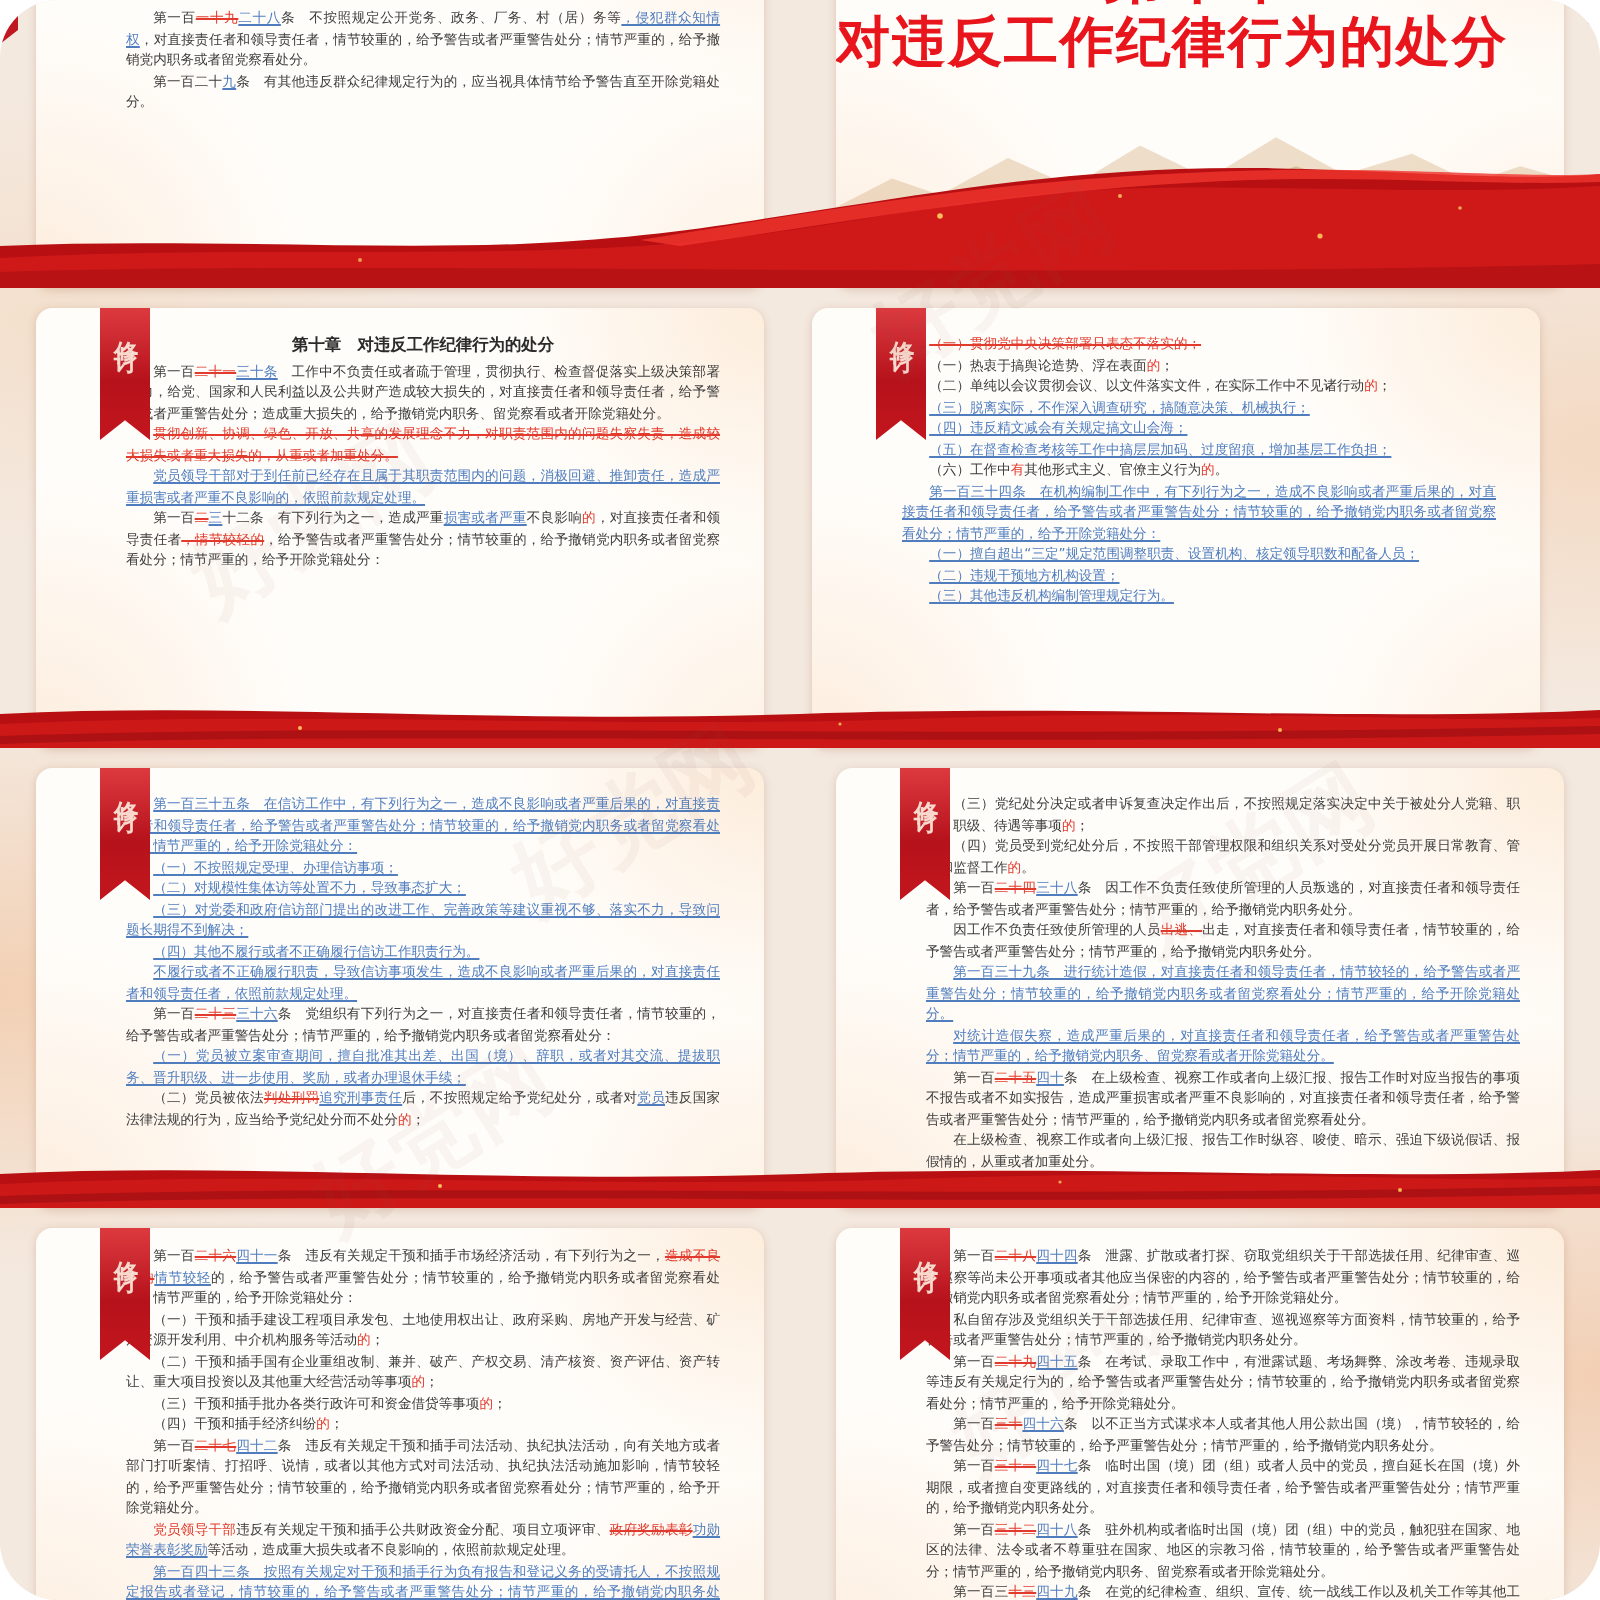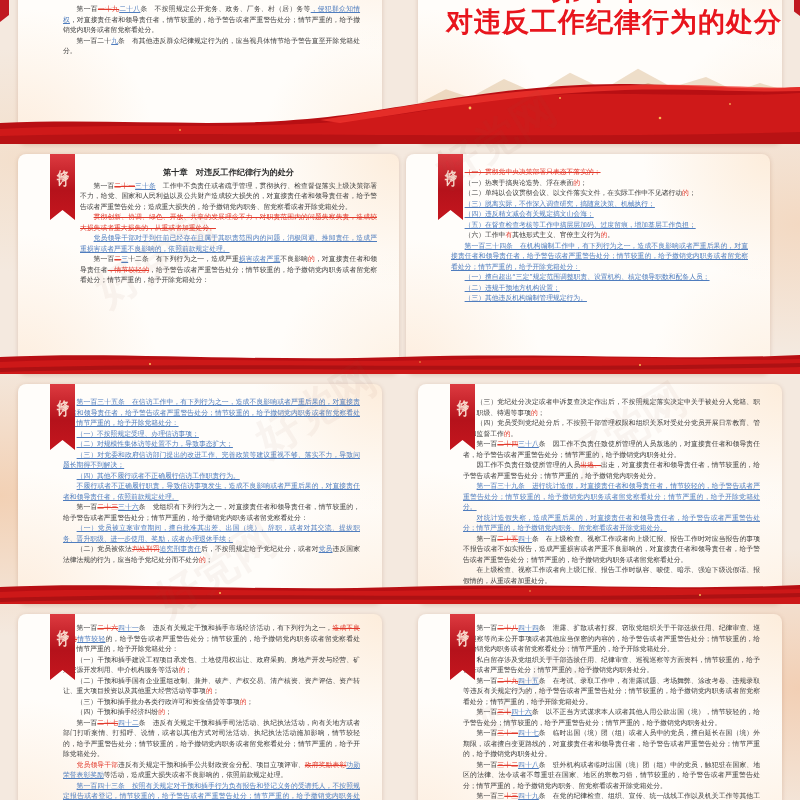--- a/index.html
+++ b/index.html
@@ -3,31 +3,31 @@
 <meta charset="utf-8">
 <style>
   html,body{margin:0;padding:0;}
   body{font-family:"DejaVu Sans","Liberation Sans",sans-serif;}
   .canvas{position:relative;width:800px;height:800px;overflow:hidden;
     background:
       radial-gradient(ellipse 340px 200px at 0% 62%, rgba(238,152,82,.30), transparent 70%),
       radial-gradient(ellipse 300px 180px at 100% 28%, rgba(240,170,110,.25), transparent 70%),
       radial-gradient(ellipse 320px 200px at 100% 86%, rgba(236,140,70,.28), transparent 70%),
       radial-gradient(ellipse 280px 160px at 2% 20%, rgba(240,180,120,.18), transparent 70%),
-      #f4e9df;}
+      #f4e9df; border-radius: 29px;}
   .card{position:absolute;width:364px;height:220px;border-radius:8px;overflow:hidden;
     background:
       radial-gradient(circle at 100% 0, rgba(248,206,162,.35), transparent 30%),
       radial-gradient(circle at 0 100%, rgba(248,200,155,.30), transparent 32%),
       radial-gradient(circle at 100% 100%, rgba(248,206,162,.25), transparent 28%),
       #fffdfa;
     box-shadow:0 1px 4px rgba(150,90,60,.25);z-index:1;}
   .s1{left:18px;top:-76px;}
   .s2{left:418px;top:-76px;}
-  .s3{left:18px;top:154px;padding-left:17px;}
+  .s3{left:18px;top:154px;}
   .s4{left:406px;top:154px;}
   .s5{left:18px;top:384px;}
   .s6{left:418px;top:384px;}
   .s7{left:18px;top:614px;}
   .s8{left:418px;top:614px;}
   .body{padding:13px 22px 0 45px;text-align:justify;font-size:6.8px;line-height:10.5px;color:#3c3c3c;}
   .s1 .body{padding-top:80px;}
   .s7 .body,.s8 .body{padding-top:9px;}
   .para{margin:0;text-indent:2em;}
   .seg-n{color:#3c3c3c;}
@@ -39,21 +39,21 @@
     background:linear-gradient(180deg,#dd3a40,#b5121b 55%,#c4161e);
     clip-path:polygon(0 0,100% 0,100% 100%,50% 85%,0 100%);
     color:#f8d9cd;z-index:3;display:flex;justify-content:center;padding-top:7px;box-sizing:border-box;}
   .bookmark span{writing-mode:vertical-rl;font-size:12px;letter-spacing:3px;font-weight:bold;}
   .ribbon{position:absolute;left:0;width:800px;z-index:2;pointer-events:none;}
   .ribbon svg{display:block;width:800px;height:100%;}
   .ribbon-1{top:78px;height:66px;}
   .ribbon-2{top:348px;height:26px;}
   .ribbon-3{top:578px;height:26px;}
   .chapter{ text-align:center;color:#e8151d;font-weight:bold;font-size:30px;line-height:34px;margin-top:48px;letter-spacing:2px;}
-  .big-title{text-align:right;color:#e8151d;font-weight:bold;font-size:27px;line-height:32px;letter-spacing:1px;}
+  .big-title{text-align:left;color:#e8151d;font-weight:bold;font-size:27px;line-height:32px;letter-spacing:1px;}
   .mountains{position:absolute;left:0;top:120px;width:364px;height:72px;}
   .frag{position:absolute;background:#c01820;z-index:2;}
   .frag-left{left:0;top:0;width:9px;height:22px;clip-path:polygon(0 0,100% 0,100% 68%,0 100%);}
   .frag-right{right:0;top:0;width:6px;height:16px;clip-path:polygon(0 0,100% 0,100% 100%,0 72%);}
   .wm{position:absolute;color:rgba(140,100,70,.055);font-size:44px;font-weight:bold;transform:rotate(-32deg);z-index:4;pointer-events:none;white-space:nowrap;}
 </style>
 </head>
 <body>
 
 <div class="canvas">

